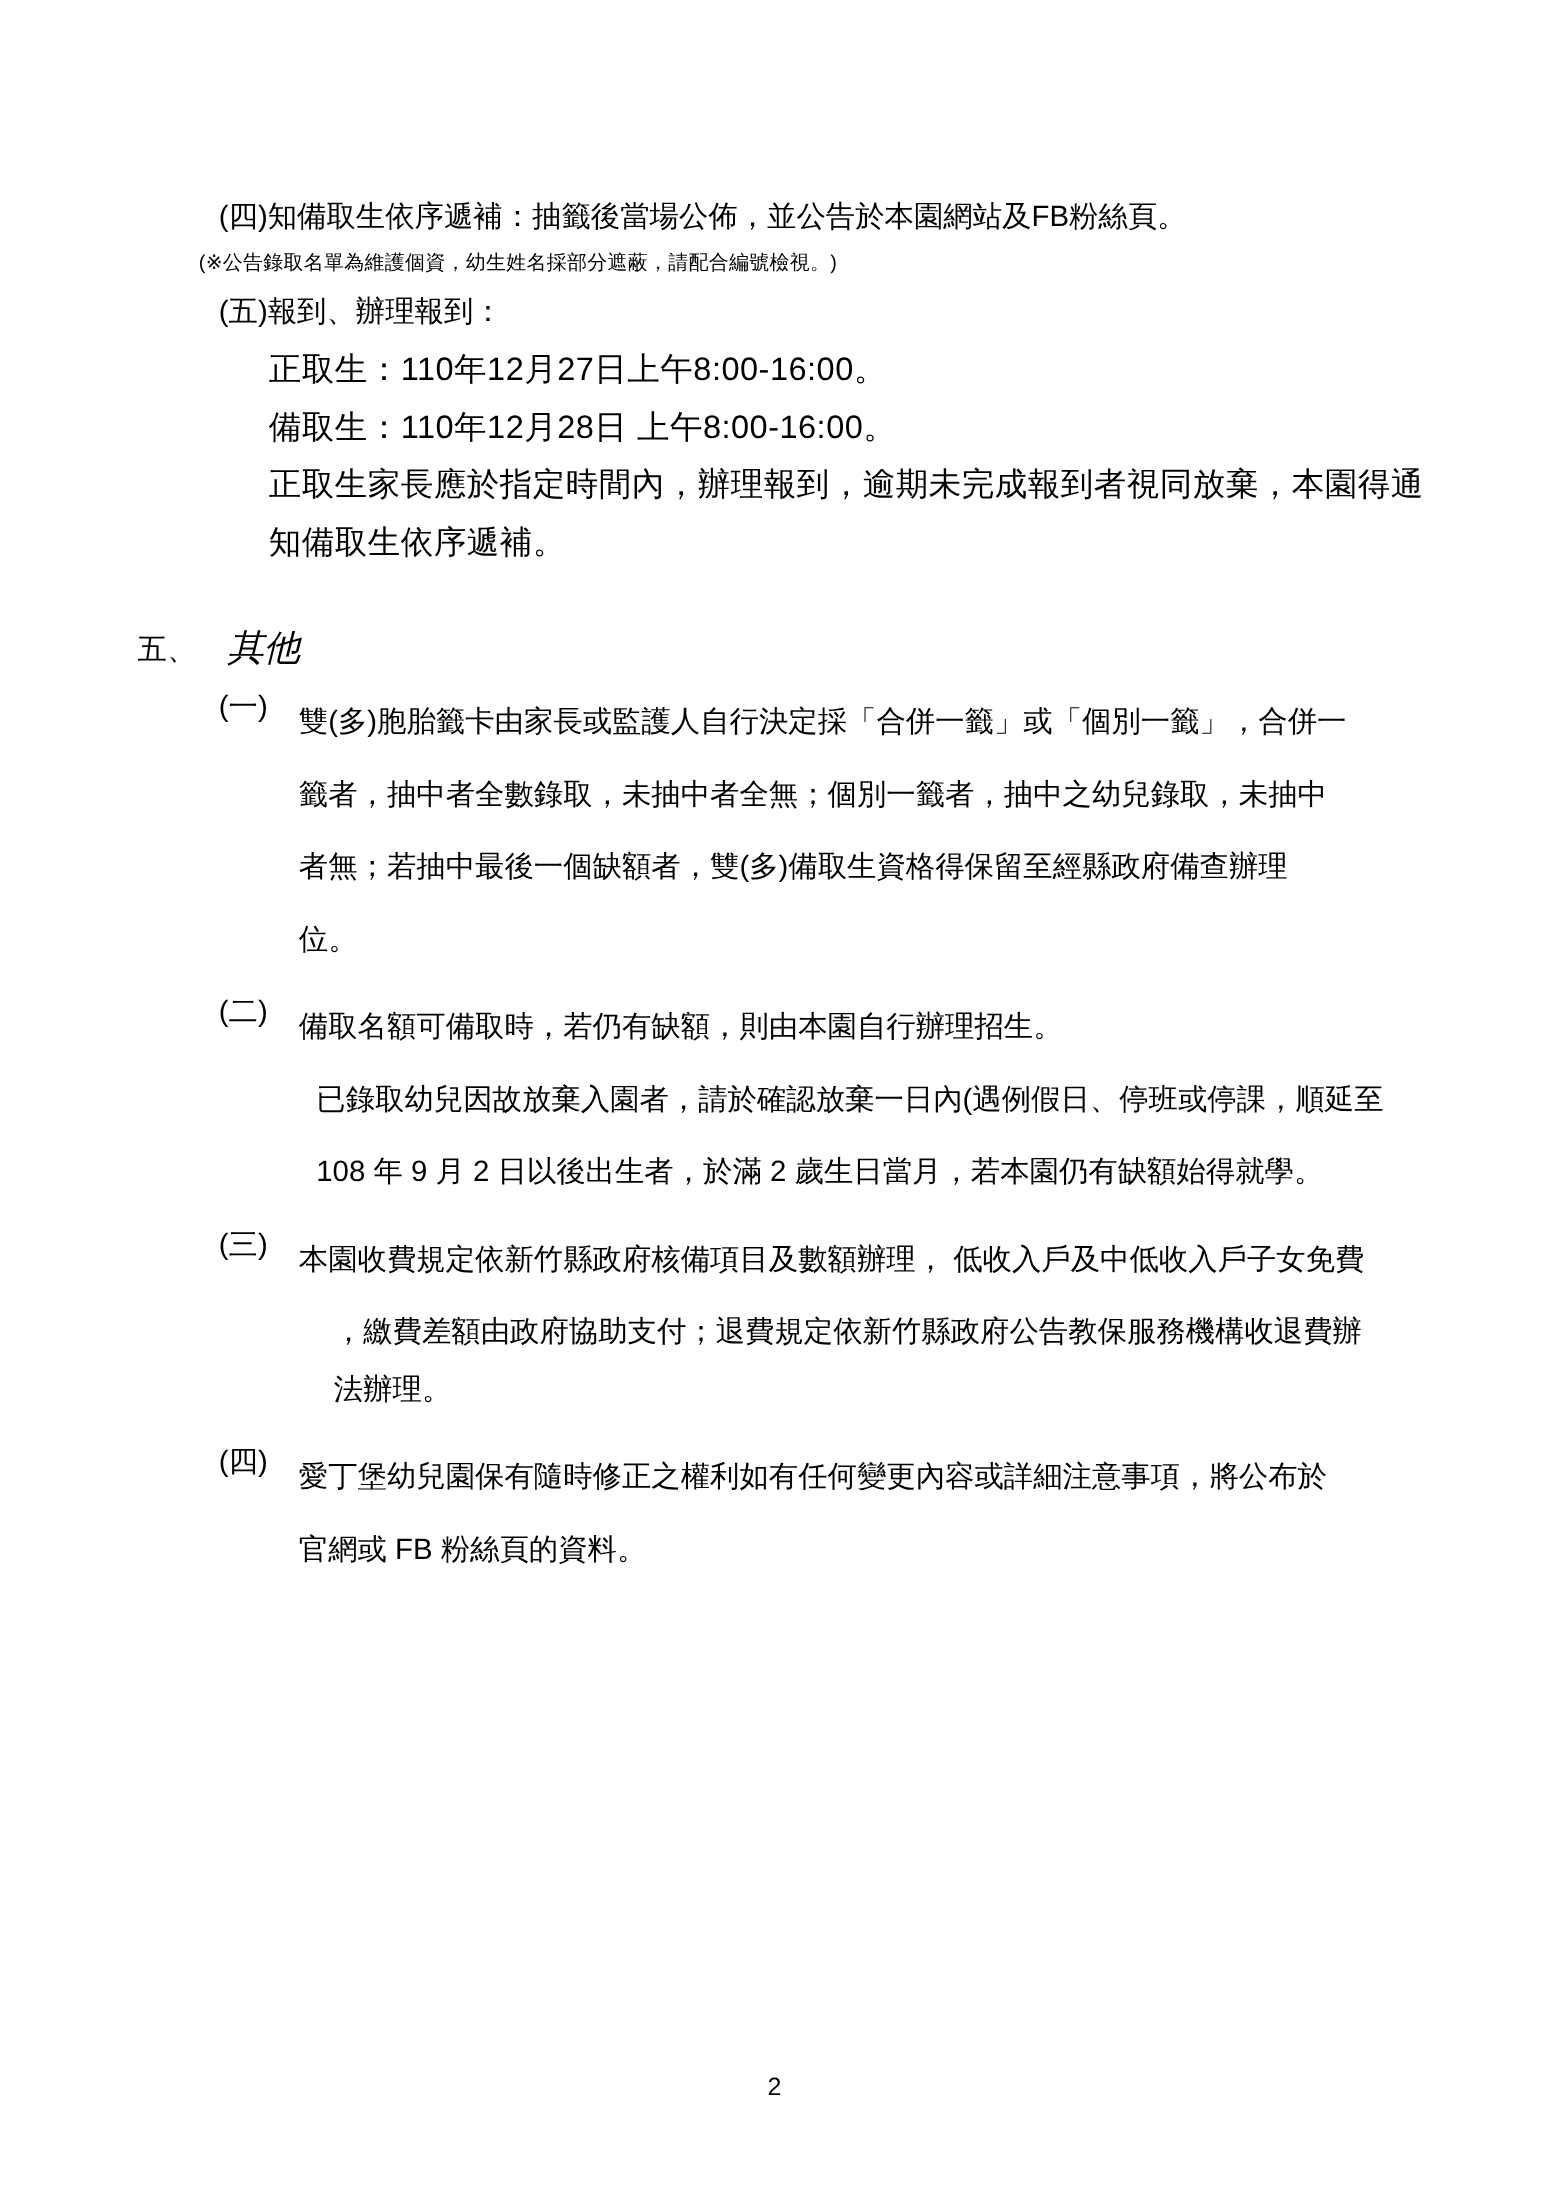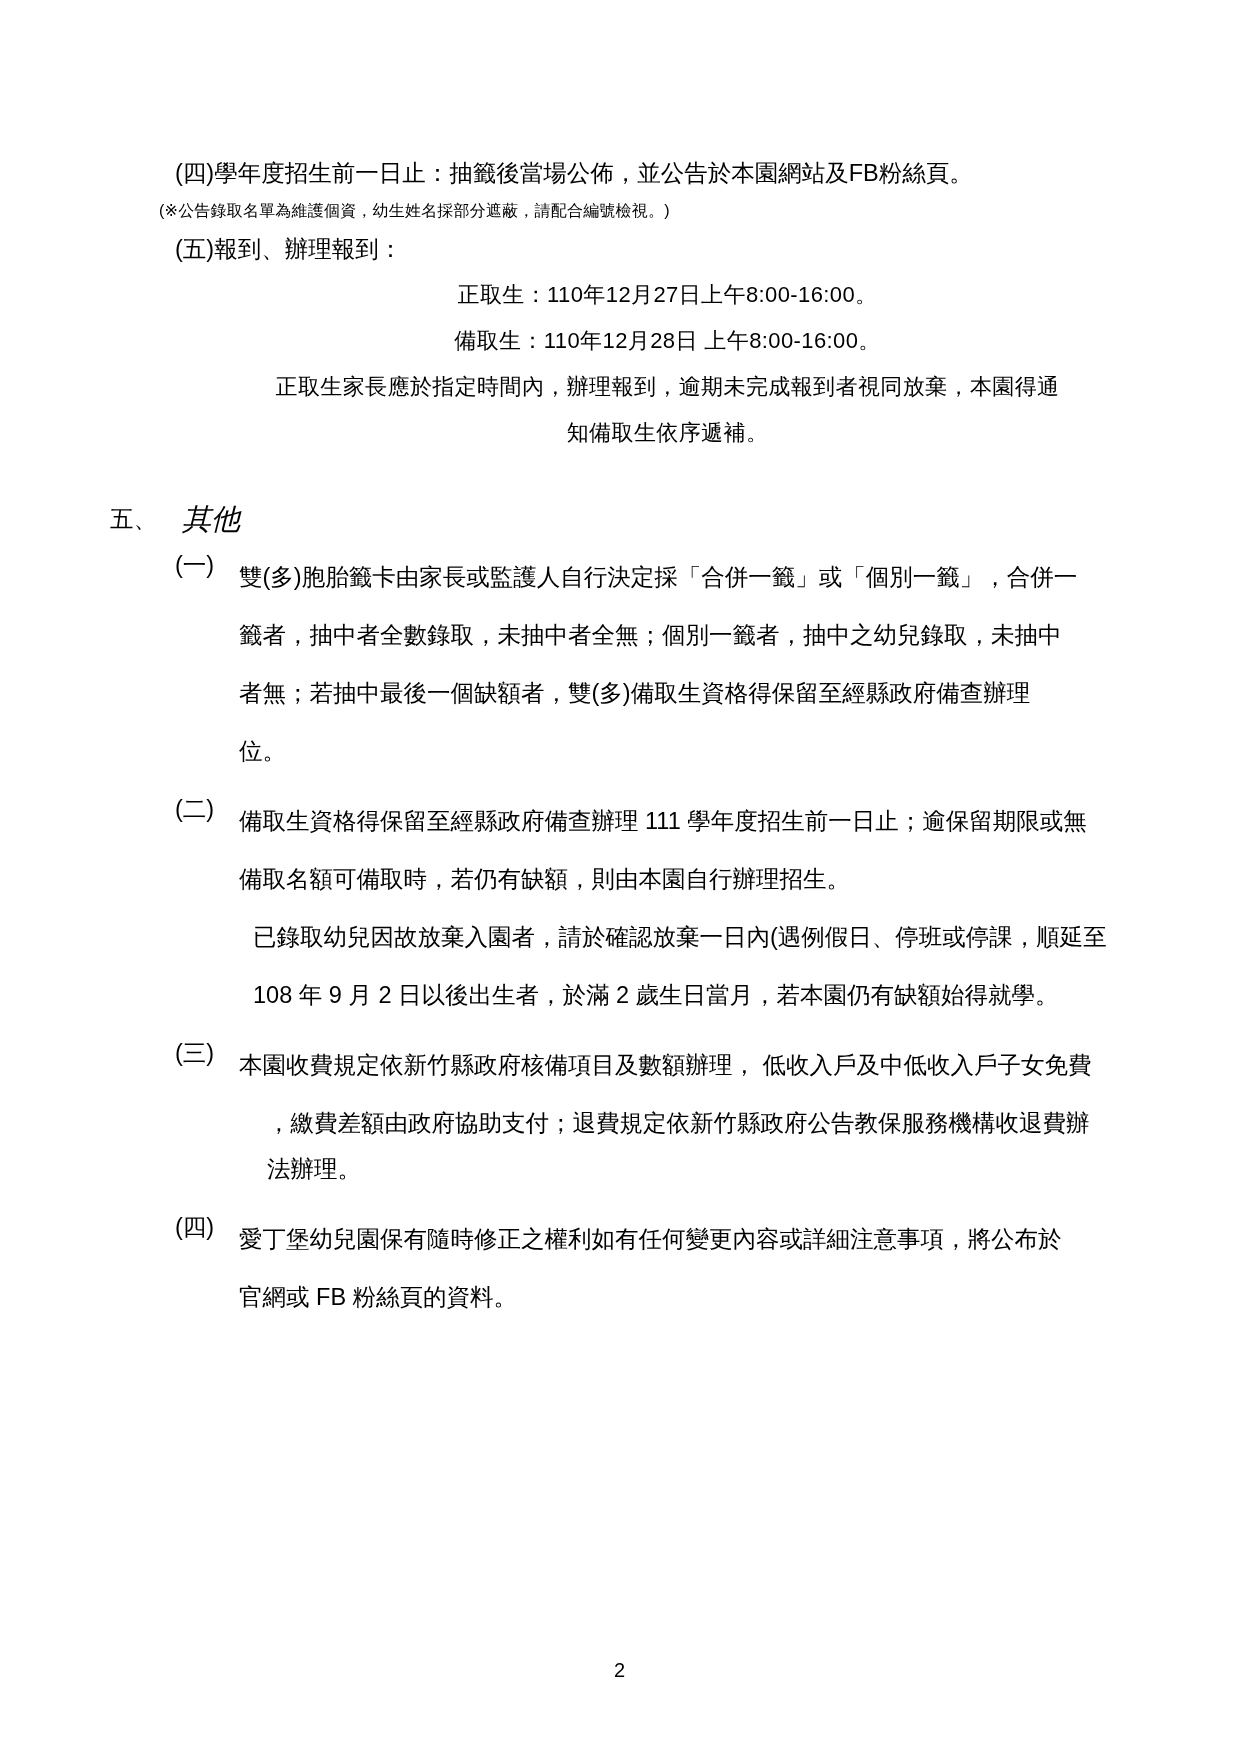--- a/index.html
+++ b/index.html
@@ -19,25 +19,24 @@
     box-sizing: border-box;
     overflow: hidden;
   }
   .content {
     position: absolute;
     left: 110px;
     top: 150px;
     width: 1010px;
   }
   .line {
-    font-size: 22px;
+    font-size: 26px;
     line-height: 46px;
     letter-spacing: 0.4px;
     white-space: nowrap;
-    text-align: center;
   }
   .row {
     display: flex;
     align-items: flex-start;
   }
   .row .marker {
     flex: 0 0 auto;
     font-size: 23.5px;
     line-height: 46px;
     white-space: nowrap;
@@ -101,21 +100,21 @@
   }
 </style>
 </head>
 <body>
 
 <div class="page">
   <div class="content">
 
     <div class="row lv1">
       <span class="marker">(四)</span>
-      <span class="body">學年度招生前一日止：抽籤後當場公佈，並公告於本園網站及FB粉絲頁。</span>
+      <span class="body">知備取生依序遞補：抽籤後當場公佈，並公告於本園網站及FB粉絲頁。</span>
     </div>
     <div class="small-note">(※公告錄取名單為維護個資，幼生姓名採部分遮蔽，請配合編號檢視。)</div>
 
     <div class="row lv1">
       <span class="marker">(五)</span>
       <span class="body">報到、辦理報到：</span>
     </div>
     <div class="line sub-indent">正取生：110年12月27日上午8:00-16:00。</div>
     <div class="line sub-indent">備取生：110年12月28日 上午8:00-16:00。</div>
     <div class="line sub-indent">正取生家長應於指定時間內，辦理報到，逾期未完成報到者視同放棄，本園得通</div>
@@ -132,21 +131,20 @@
         <p>雙(多)胞胎籤卡由家長或監護人自行決定採「合併一籤」或「個別一籤」，合併一</p>
         <p>籤者，抽中者全數錄取，未抽中者全無；個別一籤者，抽中之幼兒錄取，未抽中</p>
         <p>者無；若抽中最後一個缺額者，雙(多)備取生資格得保留至經縣政府備查辦理</p>
         <p>位。</p>
       </div>
     </div>
 
     <div class="item">
       <span class="mk">(二)</span>
       <div class="tx">
-        <p>備取生資格得保留至經縣政府備查辦理 111 學年度招生前一日止；逾保留期限或無</p>
         <p>備取名額可備取時，若仍有缺額，則由本園自行辦理招生。</p>
         <p class="pad-left-1">已錄取幼兒因故放棄入園者，請於確認放棄一日內(遇例假日、停班或停課，順延至</p>
         <p class="pad-left-1">108 年 9 月 2 日以後出生者，於滿 2 歲生日當月，若本園仍有缺額始得就學。</p>
       </div>
     </div>
 
     <div class="item">
       <span class="mk">(三)</span>
       <div class="tx">
         <p>本園收費規定依新竹縣政府核備項目及數額辦理， 低收入戶及中低收入戶子女免費</p>

